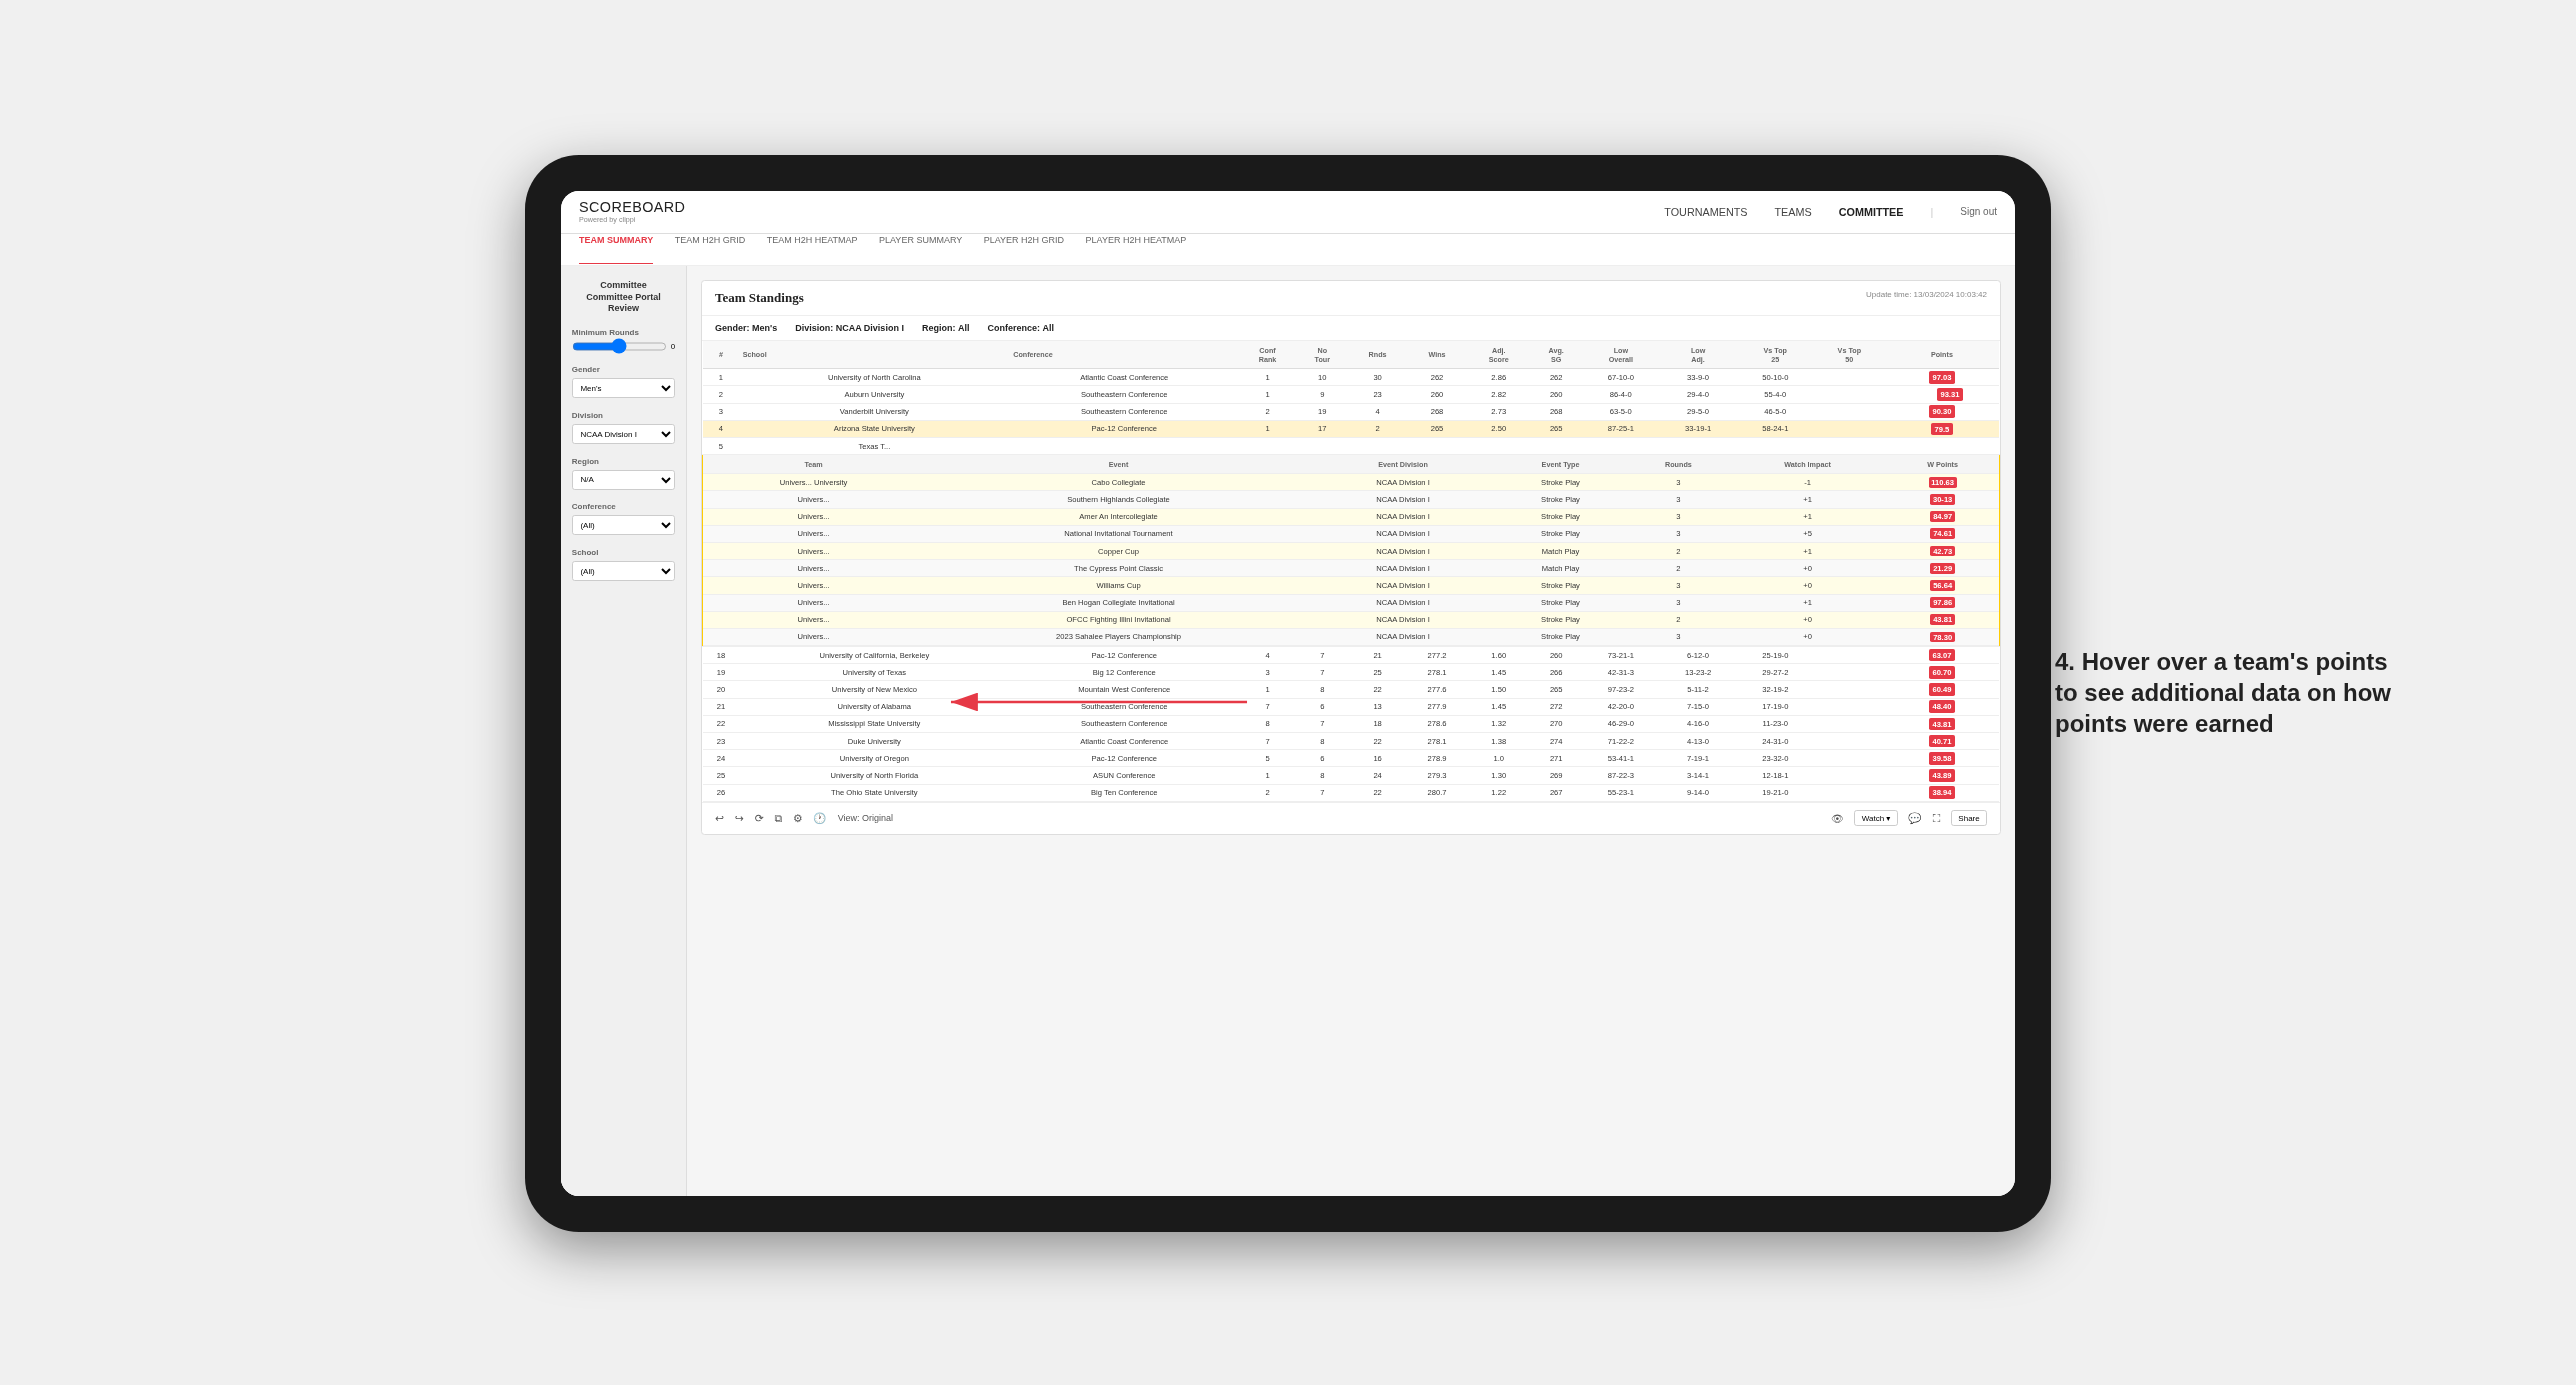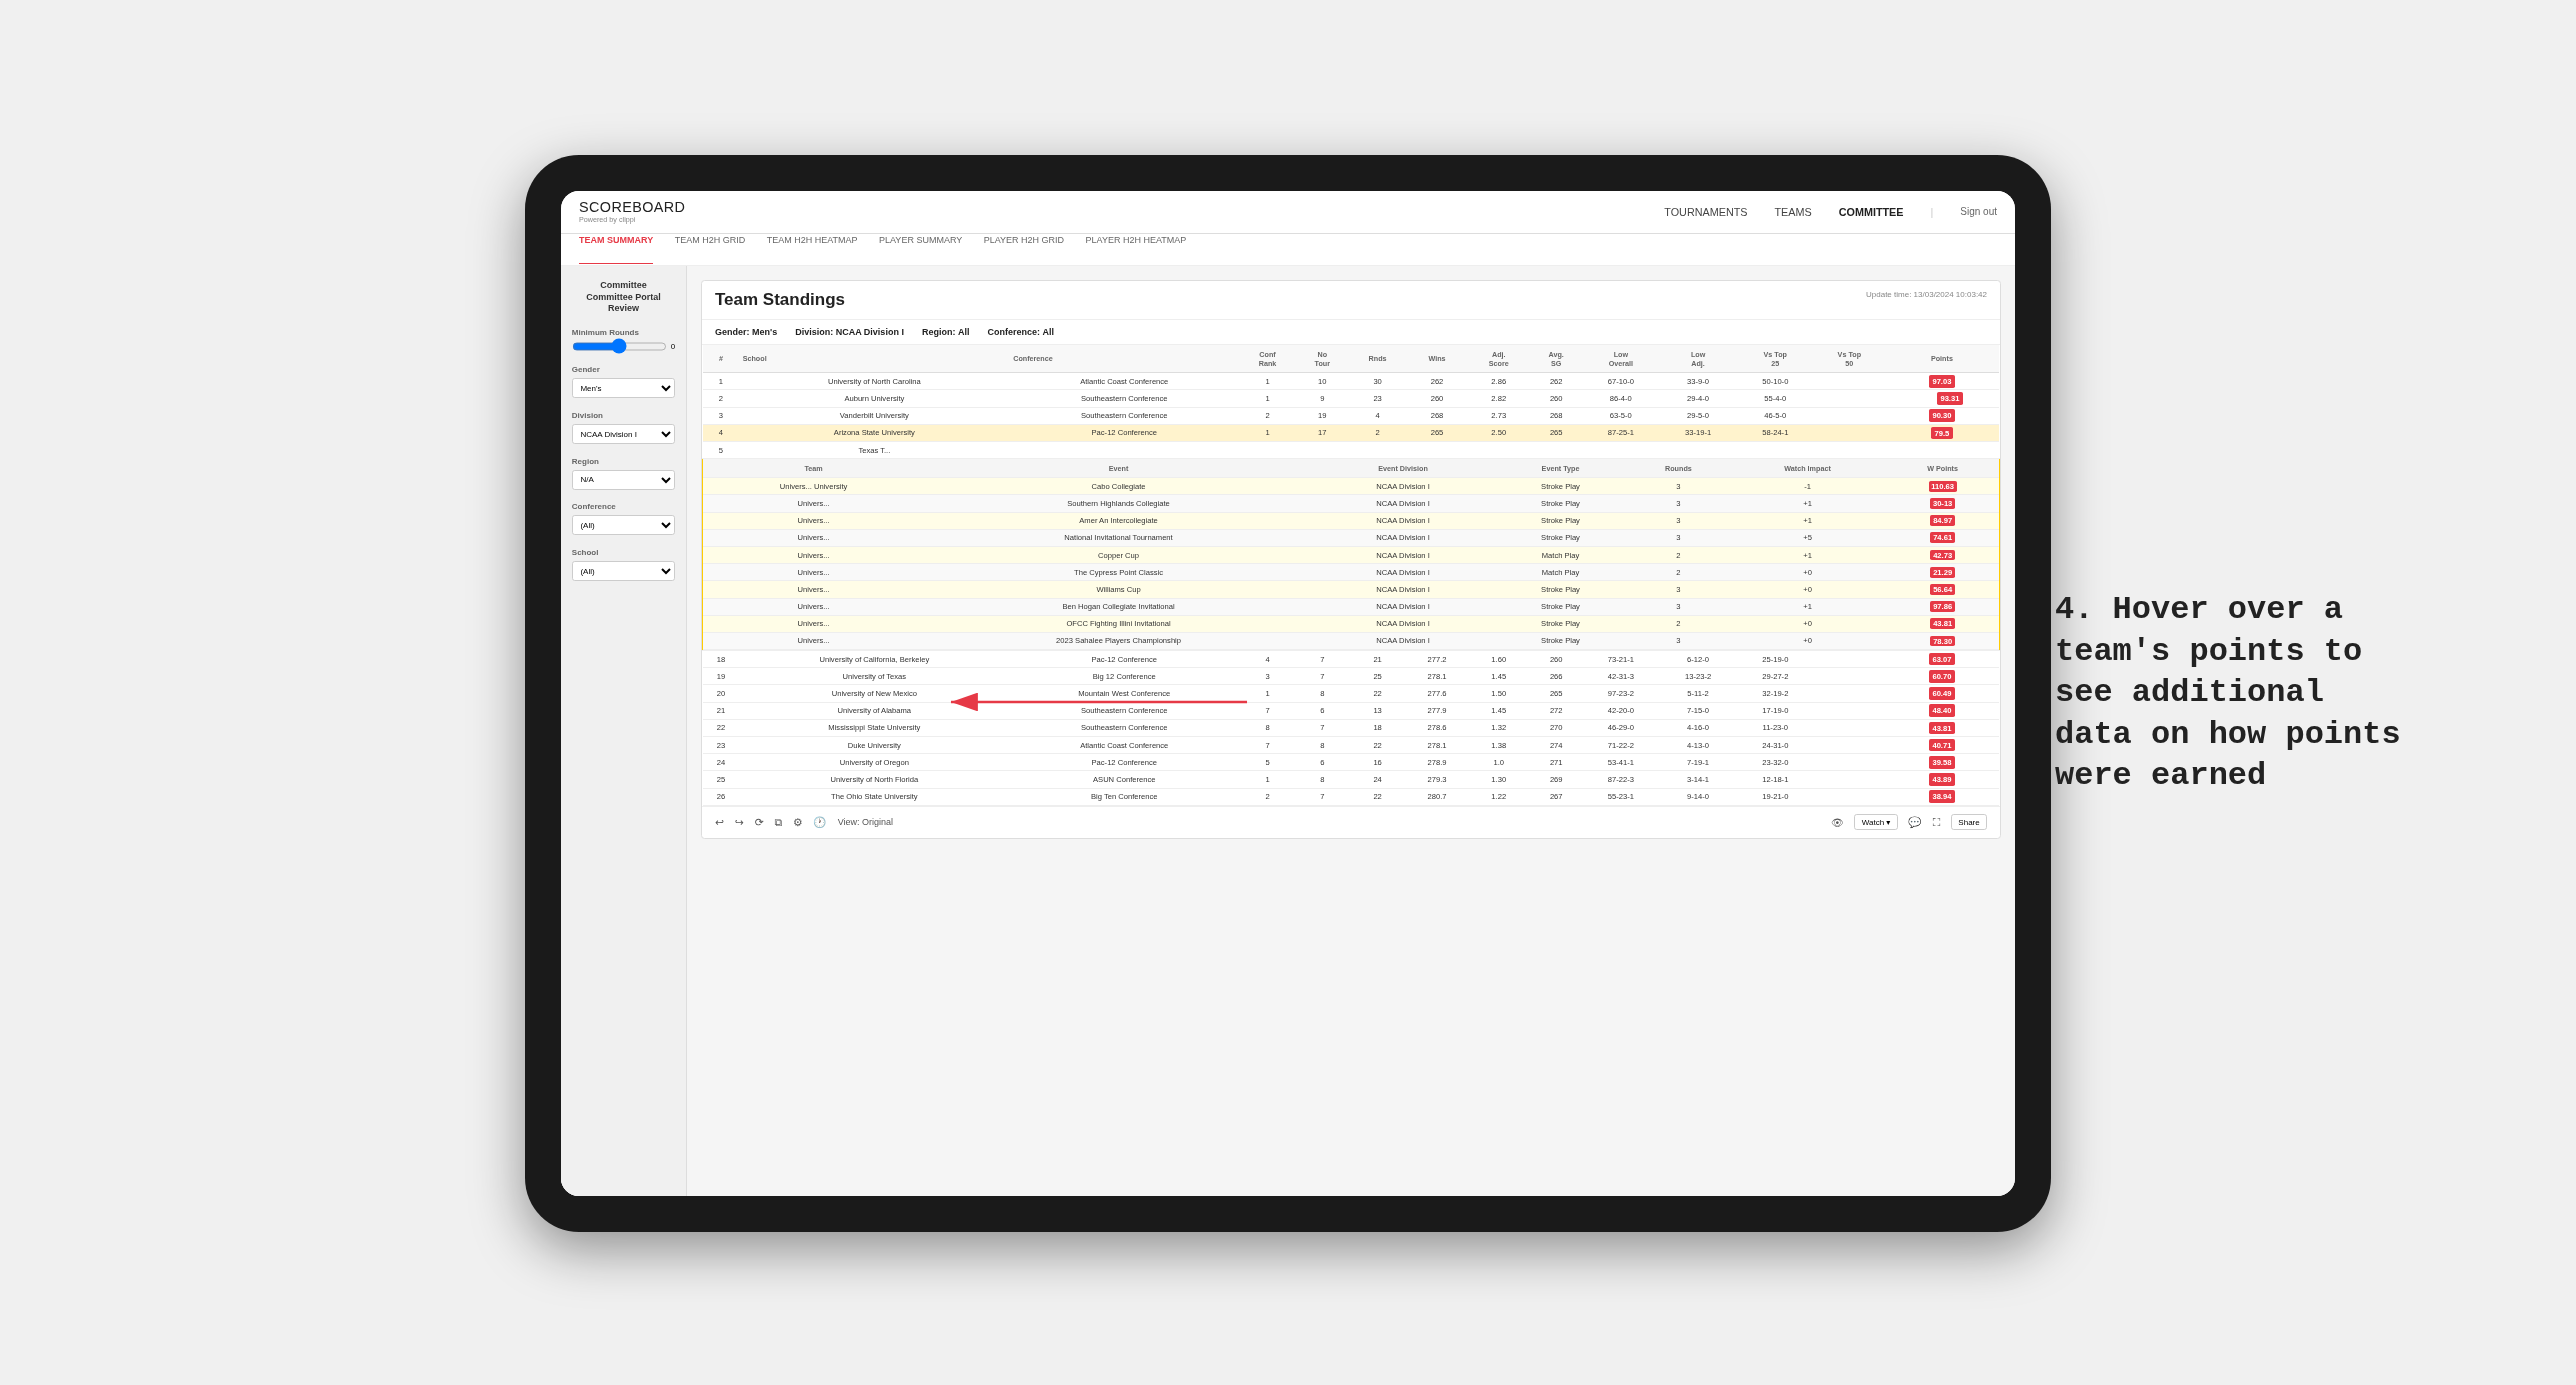--- a/index.html
+++ b/index.html
@@ -183,23 +183,24 @@
     
     .report-header {
       padding: 9px 12.6px;
       border-bottom: 0.9px solid #eee;
       display: flex;
       justify-content: space-between;
       align-items: flex-start;
     }
 
     .report-title {
-      font-size: 17px;
+      font-size: 13px;
       font-weight: 700;
       color: #222;
+      font-family: Liberation Serif, serif;
     }
 
     .update-time {
       font-size: 8px;
       color: #888;
       text-align: right;
     }
 
     
     .filters-bar {
@@ -339,26 +340,25 @@
       align-items: center;
       gap: 2.7px;
     }
 
     
     .annotation {
       position: absolute;
       right: 162px;
       top: 50%;
       transform: translateY(-50%);
-      font-size: 32px;
+      font-size: 24px;
       font-weight: 700;
       color: #222;
       line-height: 1.3;
       max-width: 359px;
-      font-family: Liberation Mono, monospace;
     }
 
     .nav-separator {
       color: #ccc;
       font-size: 10.8px;
     }
   </style>
 </head>
 <body>
 

